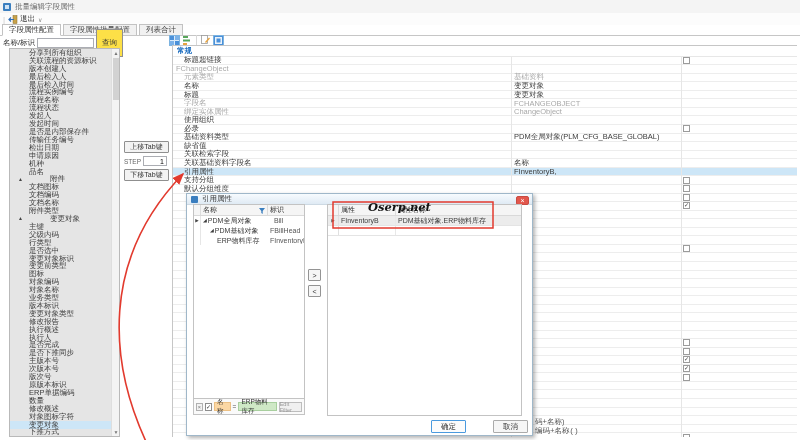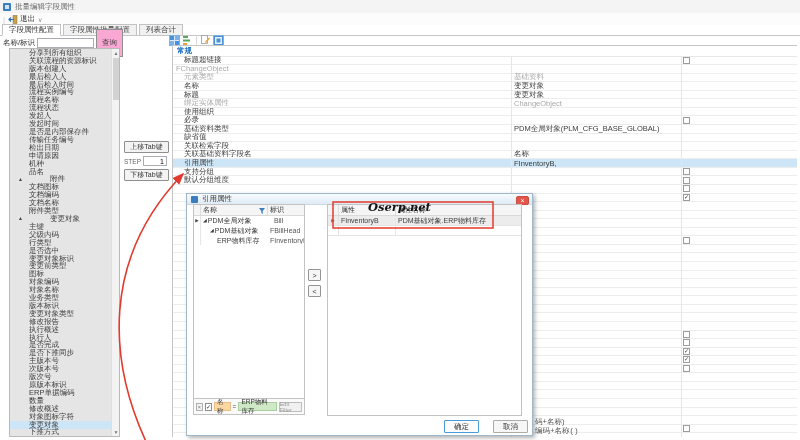--- a/index.html
+++ b/index.html
@@ -17,21 +17,21 @@
   .exitlabel{font-size:7.5px;color:#333;}
   .chev{font-size:6px;color:#888;margin-left:3px;}
 
   .tabbar{position:absolute;left:0;top:25px;width:800px;height:11px;border-bottom:1px solid #c6c6c6;display:flex;align-items:flex-end;padding-left:2px;}
   .tab{height:11px;border:1px solid #c2c2c2;border-bottom:none;background:#f1f1f1;font-size:7.5px;color:#444;padding:0 6px;display:flex;align-items:center;margin-right:2px;}
   .tab.active{background:#fff;height:12px;position:relative;top:1px;border-bottom:1px solid #fff;color:#333;}
 
   .searchrow{position:absolute;left:0;top:37px;width:170px;height:11px;display:flex;align-items:center;}
   .slabel{font-size:7.5px;color:#333;margin:0 2px 0 3px;white-space:nowrap;}
   .sinput{width:57px;height:10px;border:1px solid #abadb3;background:#fff;font-size:7.5px;padding:0 1px;}
-  .sbtn{width:27px;height:28px;margin-left:2px;background:#f9a8d4;border:1px solid #8f8f8f;font-size:7.5px;color:#333;display:flex;align-items:center;justify-content:center;}
+  .sbtn{width:27px;height:28px;margin-left:2px;background:#fde047;border:1px solid #8f8f8f;font-size:7.5px;color:#333;display:flex;align-items:center;justify-content:center;}
 
   
   .listpanel{position:absolute;left:9px;top:48px;width:111px;height:389px;border:1px solid #b9b9b9;background:#e5e5e5;overflow:hidden;}
   .listinner{position:absolute;left:0;top:0;width:103px;height:387px;overflow:hidden;}
   .li{display:flex;align-items:center;height:7.92px;padding-left:19px;white-space:nowrap;cursor:default;}
   .li.grp{padding-left:8px;gap:25px;}
   .li.sel{background:#cde6f7;}
   .li .tri{font-size:5px;color:#444;margin-right:2px;line-height:5px;}
   .lit{font-size:7.5px;color:#3c3c3c;}
   .vscroll{position:absolute;right:0;top:0;width:8px;height:387px;background:#f3f3f3;border-left:1px solid #dedede;}
@@ -83,21 +83,21 @@
   .ftag.orange{background:#fbd7a4;border:1px solid #ecc084;}
   .ftag.green{background:#cfe8c6;border:1px solid #a8cf9e;}
   .fop{font-size:6.5px;color:#555;}
   .feditfilter{margin-left:auto;width:28px;height:10px;background:#f0f0f0;border:1px solid #bdbdbd;color:#9a9a9a;font-size:5.5px;display:flex;align-items:center;justify-content:center;}
   .xferbtn{position:absolute;width:13px;height:12px;background:#f6f6f6;border:1px solid #949494;border-radius:1px;font-size:7px;color:#333;display:flex;align-items:center;justify-content:center;}
   .prow{display:flex;align-items:center;height:10px;font-size:7px;border-bottom:1px solid #e4e4e4;}
   .prow.first{background:#ececec;}
   .pind{width:11px;align-self:stretch;border-right:1px solid #e0e0e0;font-size:4.5px;color:#666;display:flex;align-items:center;justify-content:center;}
   .pprop{width:57px;padding-left:2px;border-right:1px solid #e8e8e8;align-self:stretch;display:flex;align-items:center;white-space:nowrap;}
   .ppropname{flex:1;padding-left:2px;white-space:nowrap;overflow:hidden;}
-  .okbtn{position:absolute;left:257px;top:226px;width:35px;height:13px;background:#fcfcfc;border:1px solid #4a9ade;border-radius:1px;font-size:7.5px;color:#333;display:flex;align-items:center;justify-content:center;}
+  .okbtn{position:absolute;left:244px;top:226px;width:35px;height:13px;background:#fcfcfc;border:1px solid #4a9ade;border-radius:1px;font-size:7.5px;color:#333;display:flex;align-items:center;justify-content:center;}
   .cancelbtn{position:absolute;left:306px;top:226px;width:35px;height:13px;background:#f6f6f6;border:1px solid #ababab;border-radius:1px;font-size:7.5px;color:#333;display:flex;align-items:center;justify-content:center;}
 
   
   .gtoolbar{position:absolute;left:169px;top:34px;height:12px;display:flex;align-items:center;gap:2px;}
   .gicon{width:11px;height:11px;display:flex;align-items:center;justify-content:center;}
   .gicon.selected{background:#d9eafa;border:1px solid #7cb3e0;}
   .gsep{width:1px;height:10px;background:#d8d8d8;margin:0 1px;}
 
   
   .annot{position:absolute;left:0;top:0;width:800px;height:440px;z-index:60;pointer-events:none;}
@@ -352,20 +352,25 @@
         <div class="gchk"></div>
       </div>
       <div class="grow">
         <div class="glab">名称</div>
         <div class="gval">变更对象</div>
         <div class="gchk"></div>
       </div>
       <div class="grow">
         <div class="glab">标题</div>
         <div class="gval">变更对象</div>
+        <div class="gchk"></div>
+      </div>
+      <div class="grow">
+        <div class="glab gray">字段名</div>
+        <div class="gval gray">FCHANGEOBJECT</div>
         <div class="gchk"></div>
       </div>
       <div class="grow">
         <div class="glab gray">绑定实体属性</div>
         <div class="gval gray">ChangeObject</div>
         <div class="gchk"></div>
       </div>
       <div class="grow">
         <div class="glab">使用组织</div>
         <div class="gval"></div>

